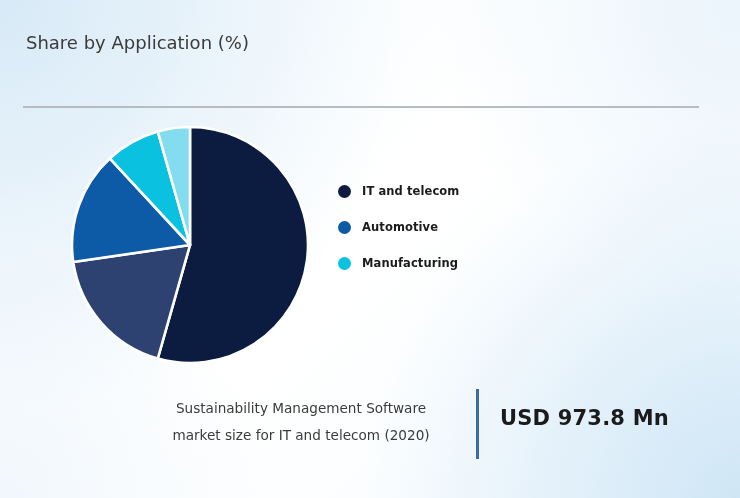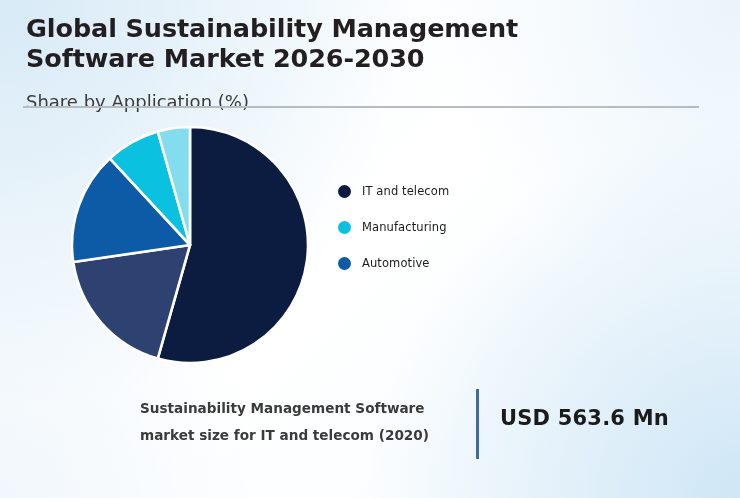--- a/index.html
+++ b/index.html
@@ -45,30 +45,30 @@
   .legend { position:absolute; left:338px; top:173px; width:220px; }
   .legend-row {
     display:flex; align-items:center;
     height:36px;
   }
   .swatch {
     width:13px; height:13px; border-radius:50%;
     flex:0 0 auto; margin-right:11px;
   }
   .legend-label {
-    font-size:11.5px; font-weight:normal; color:#1b1b1b;
+    font-size:11.5px; font-weight:bold; color:#1b1b1b;
     letter-spacing:0.1px; white-space:nowrap;text-align:center;
   }
 
   
   .stat { position:absolute; left:140px; top:395px; width:560px; height:60px; }
   .stat-desc {
     position:absolute; left:0; top:0; width:322px;
     font-size:13.6px; color:#3b3b3b; line-height:1.95;
-    text-align:left; white-space:pre-line;font-weight:bold;
+    text-align:center; white-space:pre-line;
   }
   .stat-divider {
     position:absolute; left:336px; top:-6px;
     width:2.5px; height:70px; background:#3d6c9e;
   }
   .stat-value {
     position:absolute; left:360px; top:11px;
     font-size:21px; font-weight:bold; color:#1b1b1b;
     letter-spacing:0.2px; white-space:nowrap;
   }
@@ -77,52 +77,50 @@
     font-size:13.4px; font-weight:bold; color:#1b1b1b;
     letter-spacing:0.1px; white-space:nowrap;
   }
 </style>
 </head>
 <body>
 
 <div class="canvas">
 
   <div class="header">
-    <div class="title">Global Sustainability Management
-Software Market 2026-2030</div>
     <div class="subtitle">Share by Application (%)</div>
   </div>
   <div class="rule"></div>
 
   <div class="pie-wrap">
     <svg class="pie-svg" id="pie-svg" width="240" height="240" viewBox="0 0 240 240">
         <path d="M 120 120 L 120.00 2.00 A 118 118 0 1 1 87.79 233.52 Z" fill="#0c1c41" stroke="#ffffff" stroke-width="2.6" stroke-linejoin="round"></path>
         <path d="M 120 120 L 87.79 233.52 A 118 118 0 0 1 3.23 136.99 Z" fill="#2e4272" stroke="#ffffff" stroke-width="2.6" stroke-linejoin="round"></path>
         <path d="M 120 120 L 3.23 136.99 A 118 118 0 0 1 39.77 33.48 Z" fill="#0d5aa7" stroke="#ffffff" stroke-width="2.6" stroke-linejoin="round"></path>
         <path d="M 120 120 L 39.77 33.48 A 118 118 0 0 1 87.79 6.48 Z" fill="#0ac2e0" stroke="#ffffff" stroke-width="2.6" stroke-linejoin="round"></path>
         <path d="M 120 120 L 87.79 6.48 A 118 118 0 0 1 120.00 2.00 Z" fill="#84dcef" stroke="#ffffff" stroke-width="2.6" stroke-linejoin="round"></path>
       </svg>
   </div>
 
   <div class="legend" id="legend">
       <div class="legend-row">
         <span class="swatch" style="background: rgb(12, 28, 65);"></span>
         <span class="legend-label">IT and telecom</span>
       </div>
       <div class="legend-row">
+        <span class="swatch" style="background: rgb(13, 90, 167);"></span>
+        <span class="legend-label">Automotive</span>
+      </div>
+      <div class="legend-row">
         <span class="swatch" style="background: rgb(10, 194, 224);"></span>
         <span class="legend-label">Manufacturing</span>
-      </div>
-      <div class="legend-row">
-        <span class="swatch" style="background: rgb(13, 90, 167);"></span>
-        <span class="legend-label">Automotive</span>
       </div>
     </div>
 
   <div class="stat">
     <div class="stat-desc">Sustainability Management Software
 market size for IT and telecom (2020)</div>
     <div class="stat-divider"></div>
-    <div class="stat-value">USD 563.6 Mn</div>
+    <div class="stat-value">USD 973.8 Mn</div>
   </div>
 
 
 </div>
 
 </body></html>

